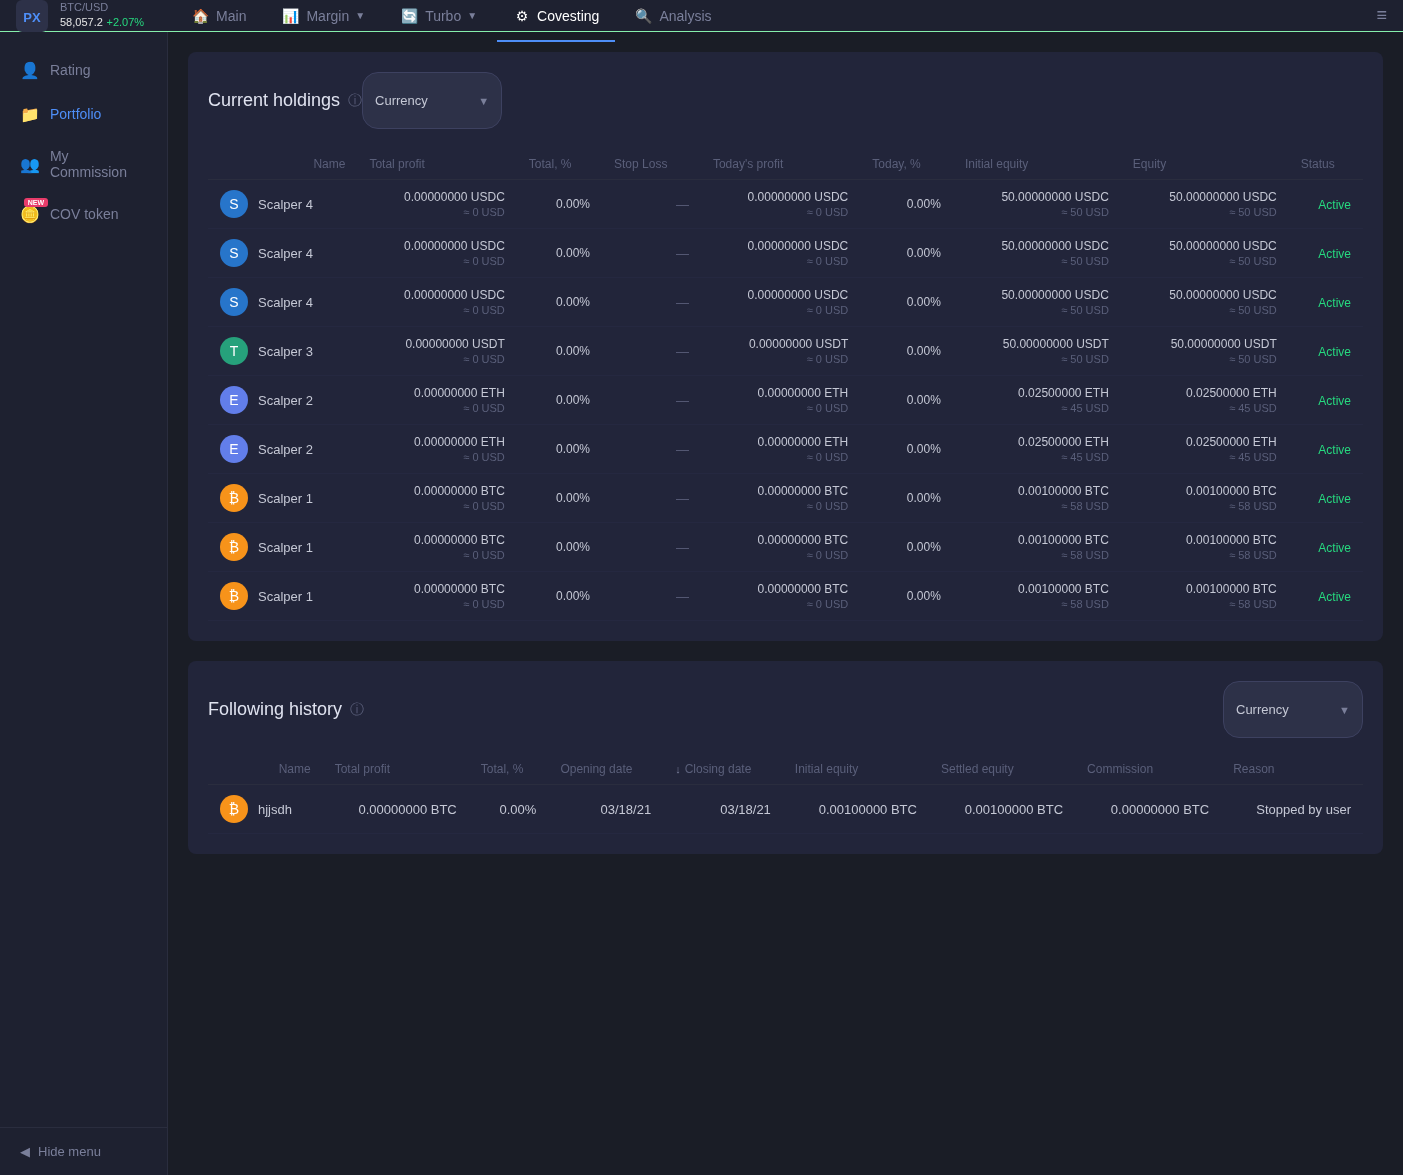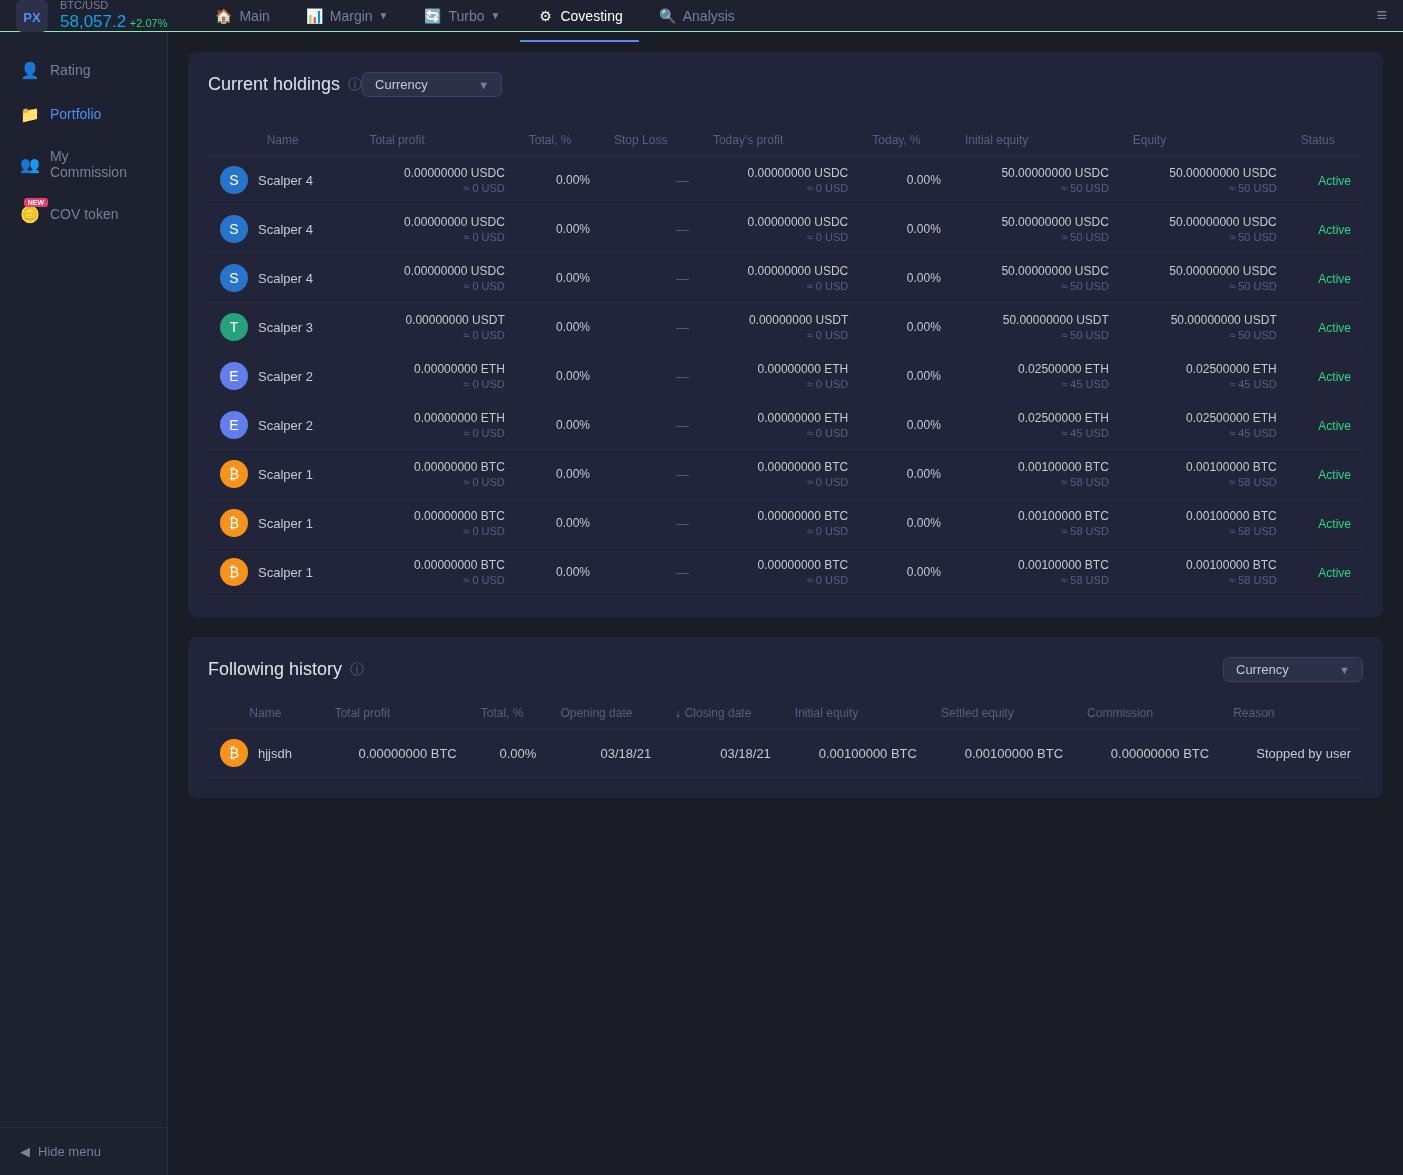--- a/index.html
+++ b/index.html
@@ -33,22 +33,22 @@
       flex-direction: column;
       margin-right: 32px;
       line-height: 1.2;
       flex-shrink: 0;
     }
     .navbar-price .pair {
       font-size: 11px;
       color: #7a7f9a;
     }
     .navbar-price .price {
-      font-size: 17px;
-      color: #0ea5e9;
+      font-size: 11px;
+      color: #e5e5e5;
     }
     .navbar-price .change {
       font-size: 11px;
       color: #26d97f;
     }
     .navbar-nav {
       display: flex;
       align-items: center;
       gap: 4px;
       flex: 1;
@@ -156,21 +156,21 @@
     
     .panel {
       background: #22253a;
       border-radius: 8px;
       padding: 20px;
       margin-bottom: 20px;
     }
     .panel-header {
       display: flex;
       align-items: center;
-      margin-bottom: 28px;
+      margin-bottom: 20px;
     }
     .panel-title {
       font-size: 18px;
       color: #e0e3f0;
       font-weight: 500;
       display: flex;
       align-items: center;
       gap: 8px;
     }
     .panel-title .info-icon {
@@ -184,22 +184,22 @@
       color: #7a7f9a;
     }
     .cov-link {
       color: #4e8ef7;
       text-decoration: none;
     }
     .currency-select {
       background: #2d3148;
       border: 1px solid #3d4160;
       color: #c5c8d5;
-      border-radius: 6px;
-      padding: 4px 12px;
+      border-radius: 16px;
+      padding: 20px 12px;
       font-size: 13px;
       display: flex;
       align-items: center;
       gap: 20px;
       cursor: pointer;
       min-width: 140px;
       justify-content: space-between;
     }
     .currency-select .arrow { color: #7a7f9a; font-size: 11px; }
     
@@ -208,21 +208,21 @@
       border-collapse: collapse;
     }
     .data-table th {
       color: #5a5f7a;
       font-weight: 400;
       font-size: 12px;
       padding: 8px 12px;
       text-align: left;
       border-bottom: 1px solid #2a2d3e;
     }
-    .data-table th:first-child { text-align: center; }
+    .data-table th:first-child { text-align: right; }
     .data-table td {
       padding: 10px 12px;
       text-align: right;
       border-bottom: 1px solid #252840;
       vertical-align: middle;
     }
     .data-table td:first-child { text-align: left; }
     .data-table .total-row td {
       border-top: 1px solid #2a2d3e;
       border-bottom: none;

